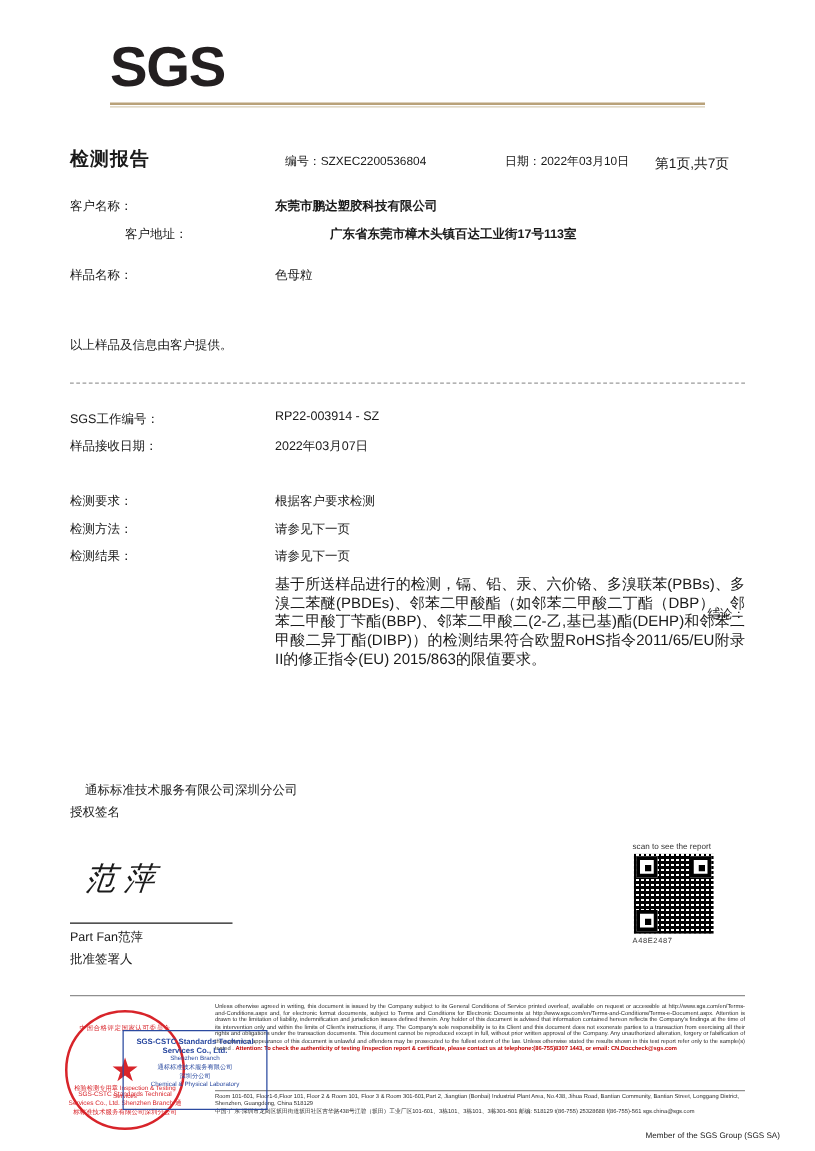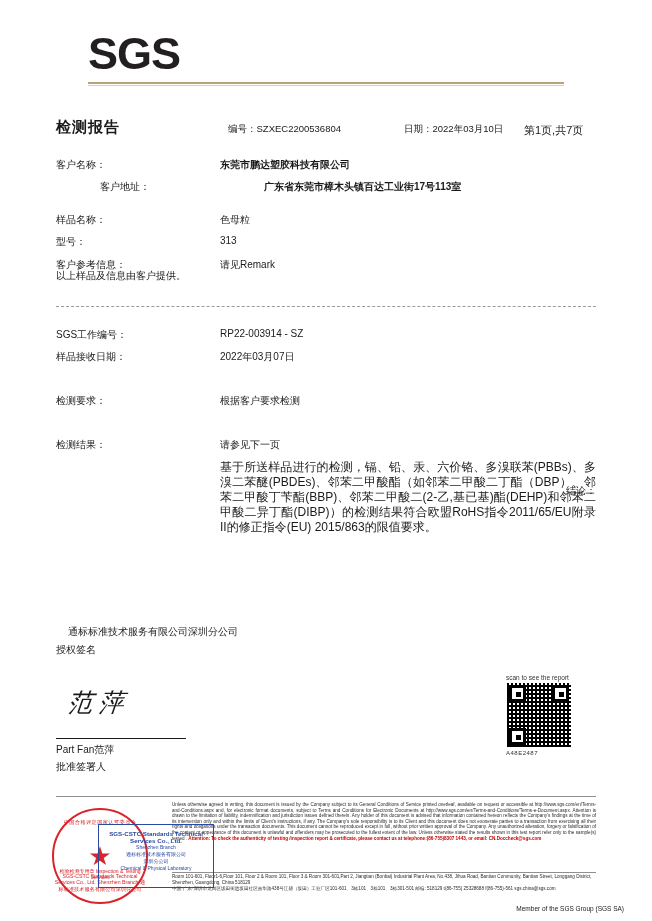--- a/index.html
+++ b/index.html
@@ -341,38 +341,35 @@
   <div class="row" style="top:158px;">
     <span class="lbl">客户名称：</span><span class="val val-b">东莞市鹏达塑胶科技有限公司</span>
   </div>
   <div class="row" style="top:180px;margin-left:44px;">
     <span class="lbl">客户地址：</span><span class="val val-b">广东省东莞市樟木头镇百达工业街17号113室</span>
   </div>
 
   <div class="row" style="top:213px;">
     <span class="lbl">样品名称：</span><span class="val">色母粒</span>
   </div>
-  <div class="row" style="top:235px;">
-    <span class="lbl">型号：</span><span class="val">313</span>
-  </div>
-  <div class="row" style="top:258px;">
-    <span class="lbl">客户参考信息：</span><span class="val">请见Remark</span>
-  </div>
   <div class="note" style="top:269px;">以上样品及信息由客户提供。</div>
 
   <div class="dashed" style="top:306px;"></div>
 
   <div class="row" style="top:328px;">
     <span class="lbl">SGS工作编号：</span><span class="val">RP22-003914 - SZ</span>
   </div>
   <div class="row" style="top:350px;">
     <span class="lbl">样品接收日期：</span><span class="val">2022年03月07日</span>
   </div>
   <div class="row" style="top:394px;text-decoration:underline;">
     <span class="lbl">检测要求：</span><span class="val">根据客户要求检测</span>
+  </div>
+  <div class="row" style="top:416px;">
+    <span class="lbl">检测方法：</span><span class="val">请参见下一页</span>
   </div>
   <div class="row" style="top:438px;">
     <span class="lbl">检测结果：</span><span class="val">请参见下一页</span>
   </div>
 
   <div class="row" style="top:484px;text-align:right;">
     <span class="lbl">结论：</span>
   </div>
   <div class="concl-val" style="top:460px;">基于所送样品进行的检测，镉、铅、汞、六价铬、多溴联苯(PBBs)、多溴二苯醚(PBDEs)、邻苯二甲酸酯（如邻苯二甲酸二丁酯（DBP）、邻苯二甲酸丁苄酯(BBP)、邻苯二甲酸二(2-乙,基已基)酯(DEHP)和邻苯二甲酸二异丁酯(DIBP)）的检测结果符合欧盟RoHS指令2011/65/EU附录II的修正指令(EU) 2015/863的限值要求。</div>
 

